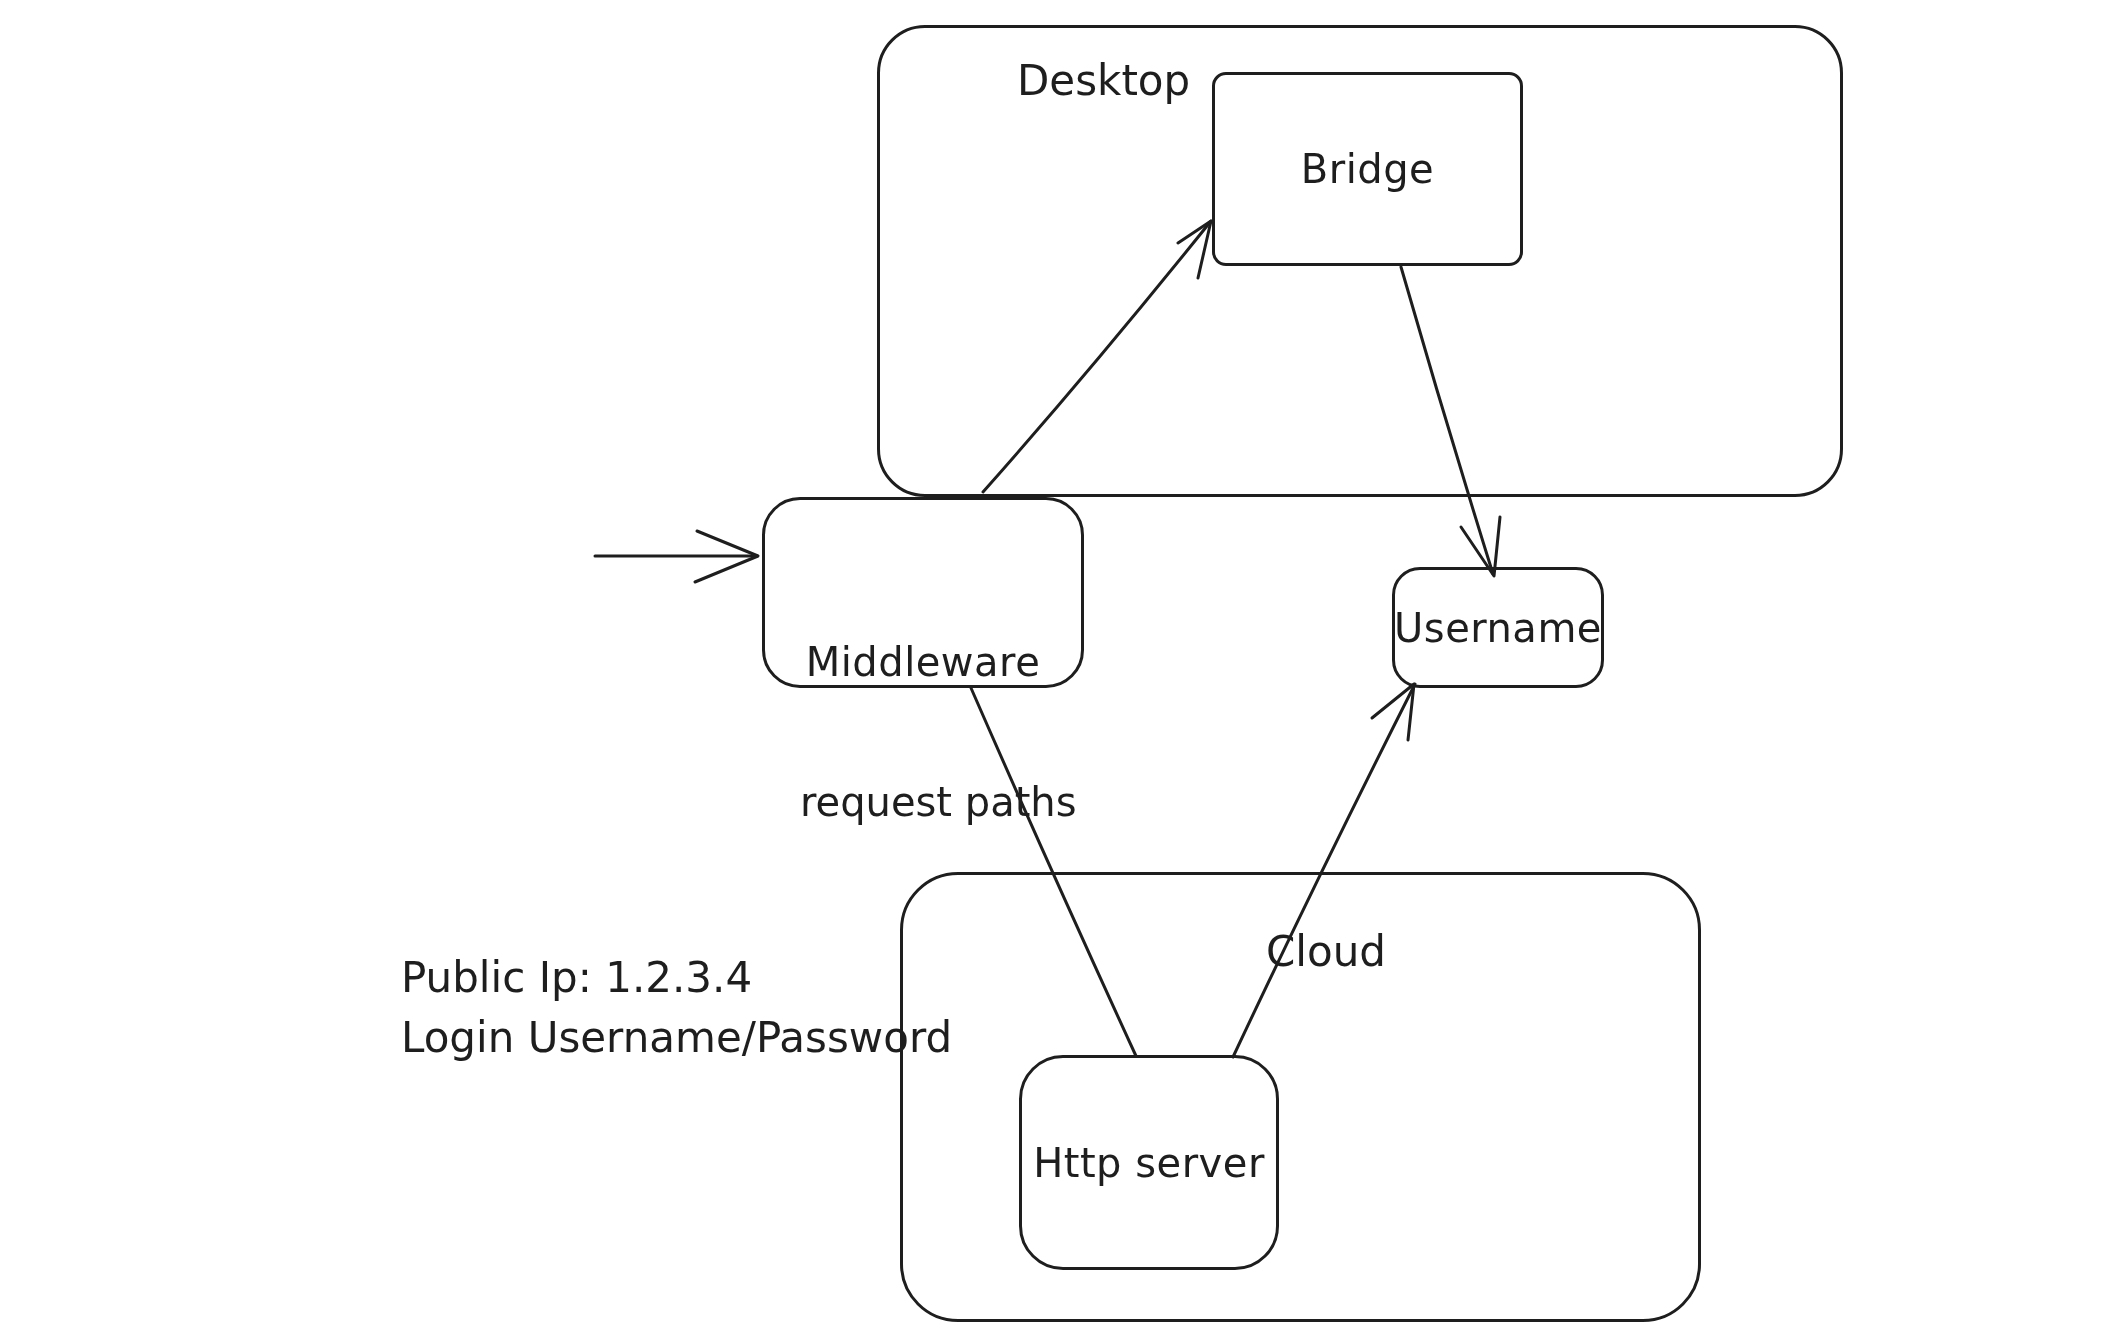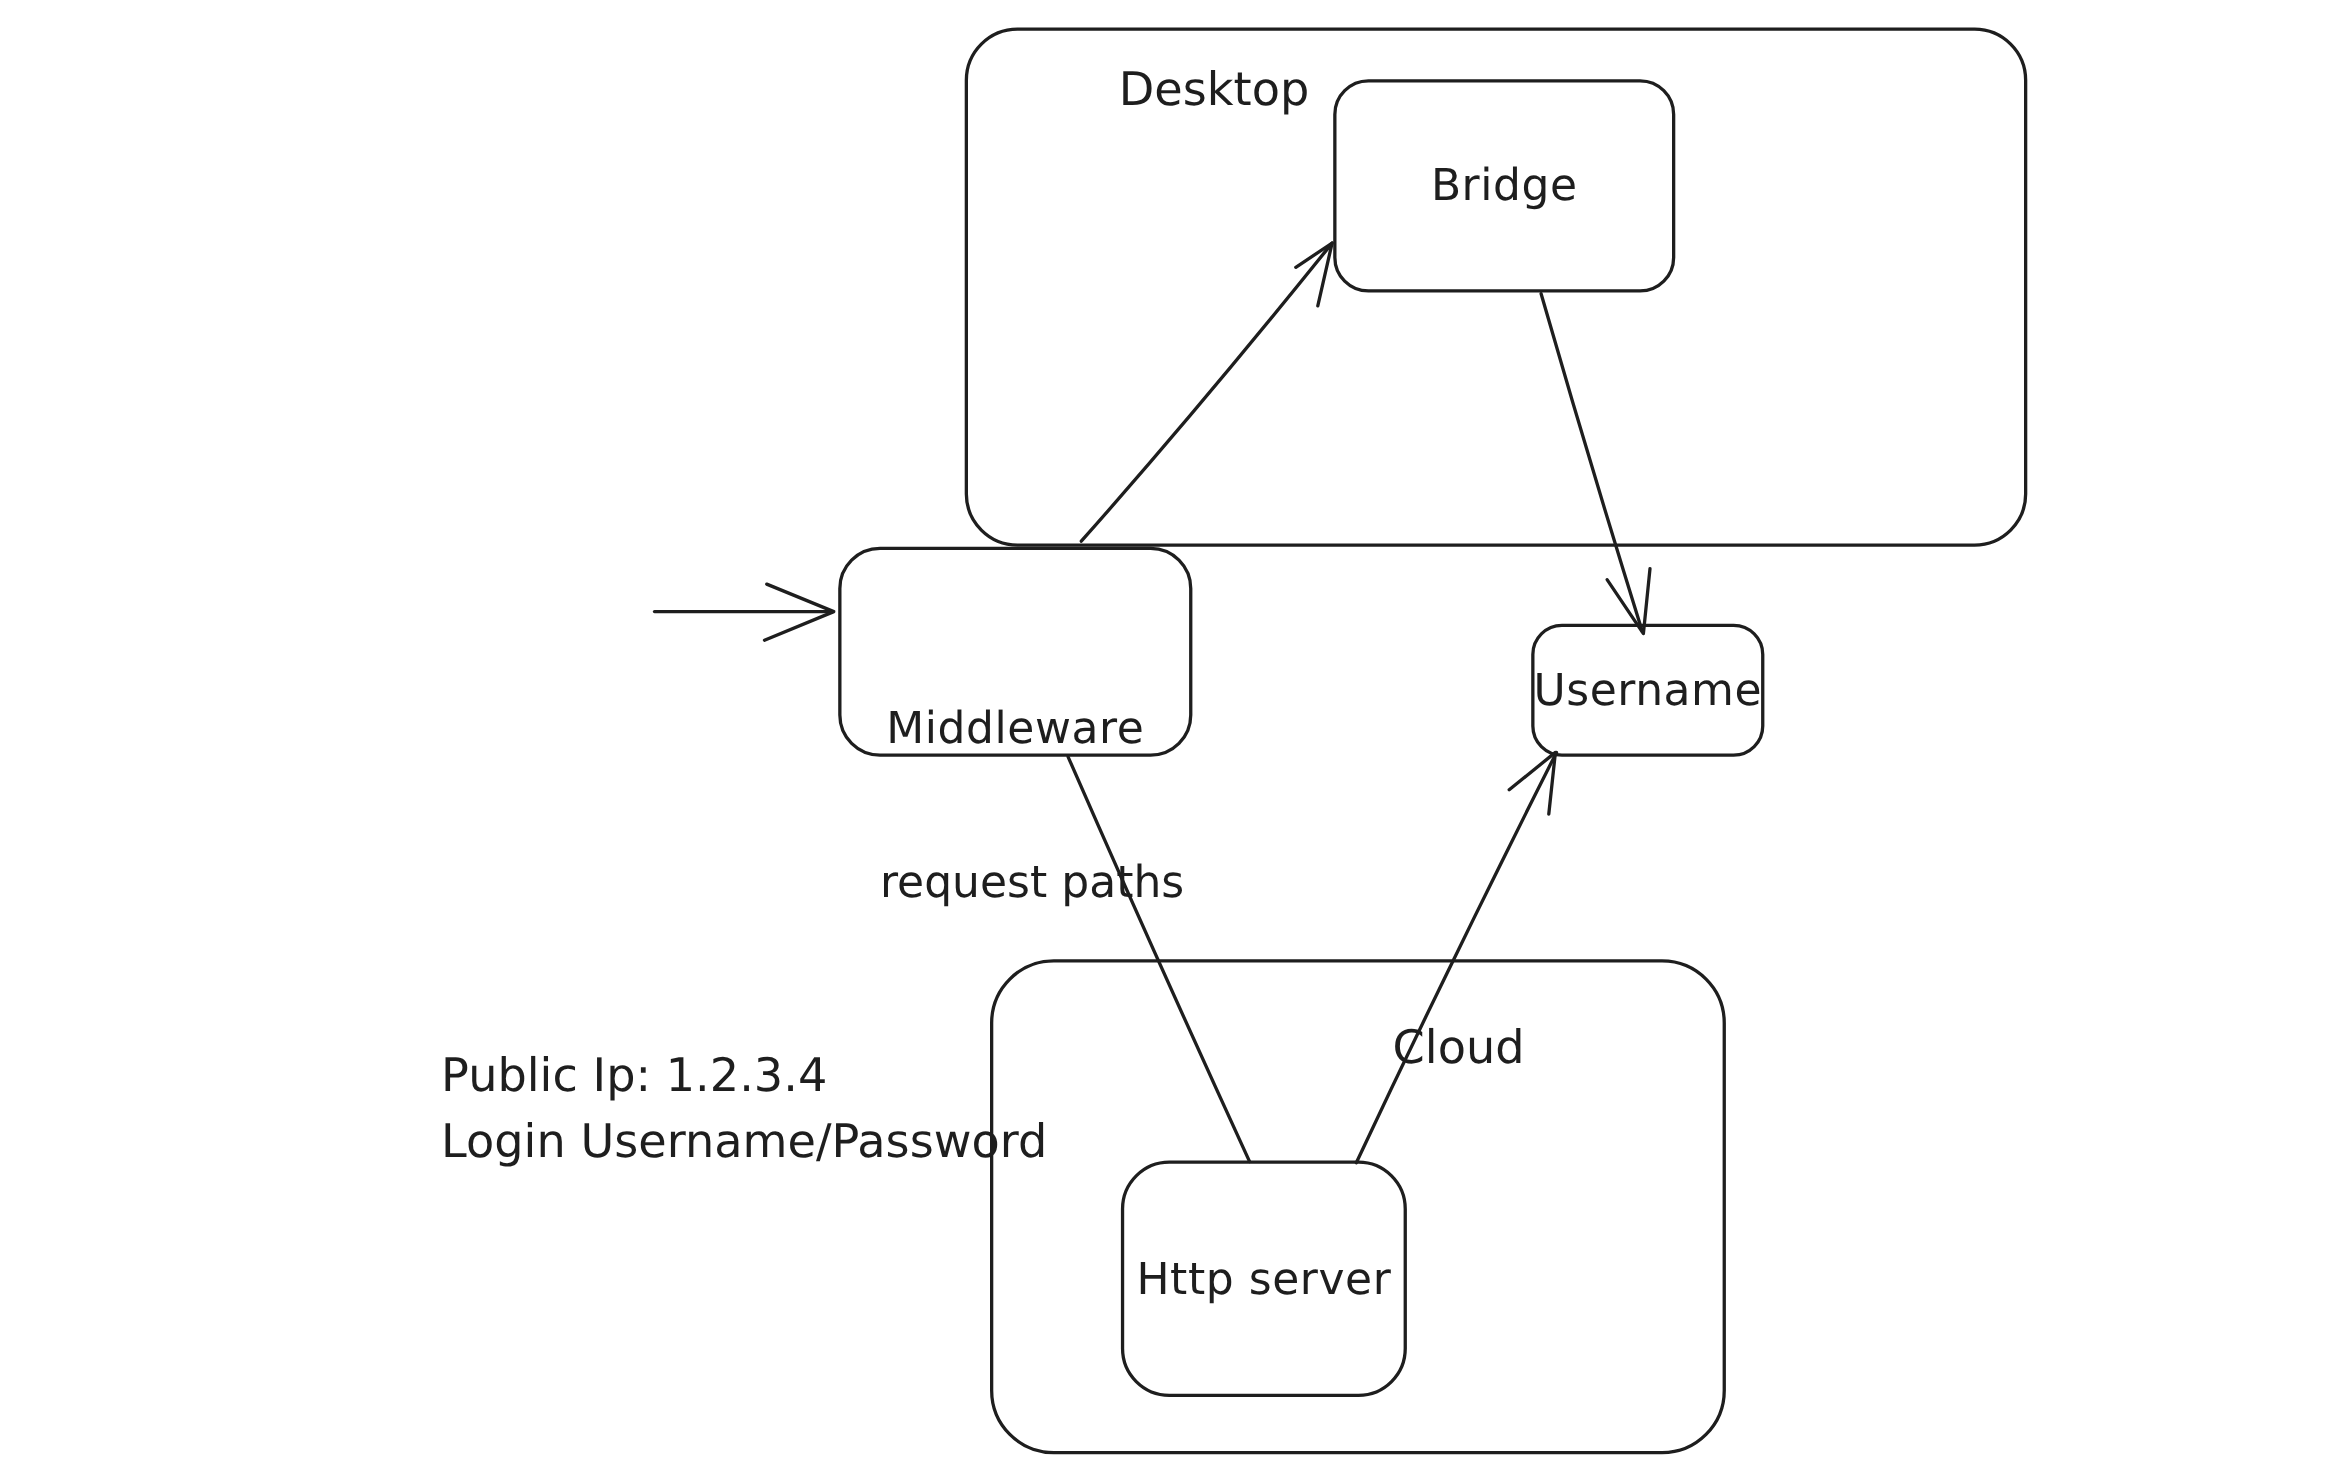--- a/index.html
+++ b/index.html
@@ -35,25 +35,25 @@
     white-space: nowrap;
   }
   .container-label {
     position: absolute;
     font-size: 42px;
     white-space: nowrap;
   }
   
   #desktop   { left: 830px;  top: 25px;   width: 966px; height: 472px; border-radius: 48px; }
   #desktop .container-label { left: 137px; top: 28px; }
-  #bridge    { left: 1165px; top: 72px;   width: 311px; height: 194px; border-radius: 32px; }
+  #bridge    { left: 1165px; top: 72px;   width: 311px; height: 194px; border-radius: 14px; }
   #jan-web   { left: 242px;  top: 475px;  width: 303px; height: 173px; border-radius: 38px; }
   #middleware{ left: 715px;  top: 497px;  width: 322px; height: 191px; border-radius: 38px; align-items: flex-end; }
   #plugins   { left: 1345px; top: 567px;  width: 212px; height: 121px; border-radius: 28px; }
-  #cloud     { left: 853px;  top: 872px;  width: 669px; height: 450px; border-radius: 58px; }
+  #cloud     { left: 853px;  top: 872px;  width: 801px; height: 450px; border-radius: 58px; }
   #cloud .container-label { left: 363px; top: 52px; }
   #http-server{ left: 972px; top: 1055px; width: 260px; height: 215px; border-radius: 44px; }
 
   
   svg#edges {
     position: absolute;
     left: 0; top: 0;
     width: 2124px; height: 1344px;
     pointer-events: none;
   }

